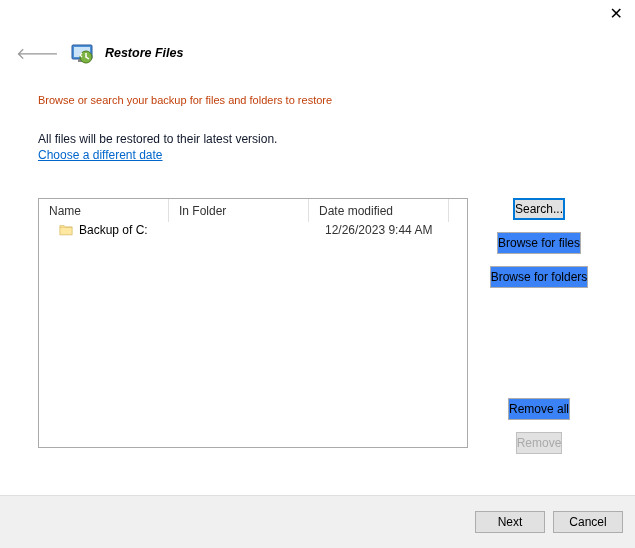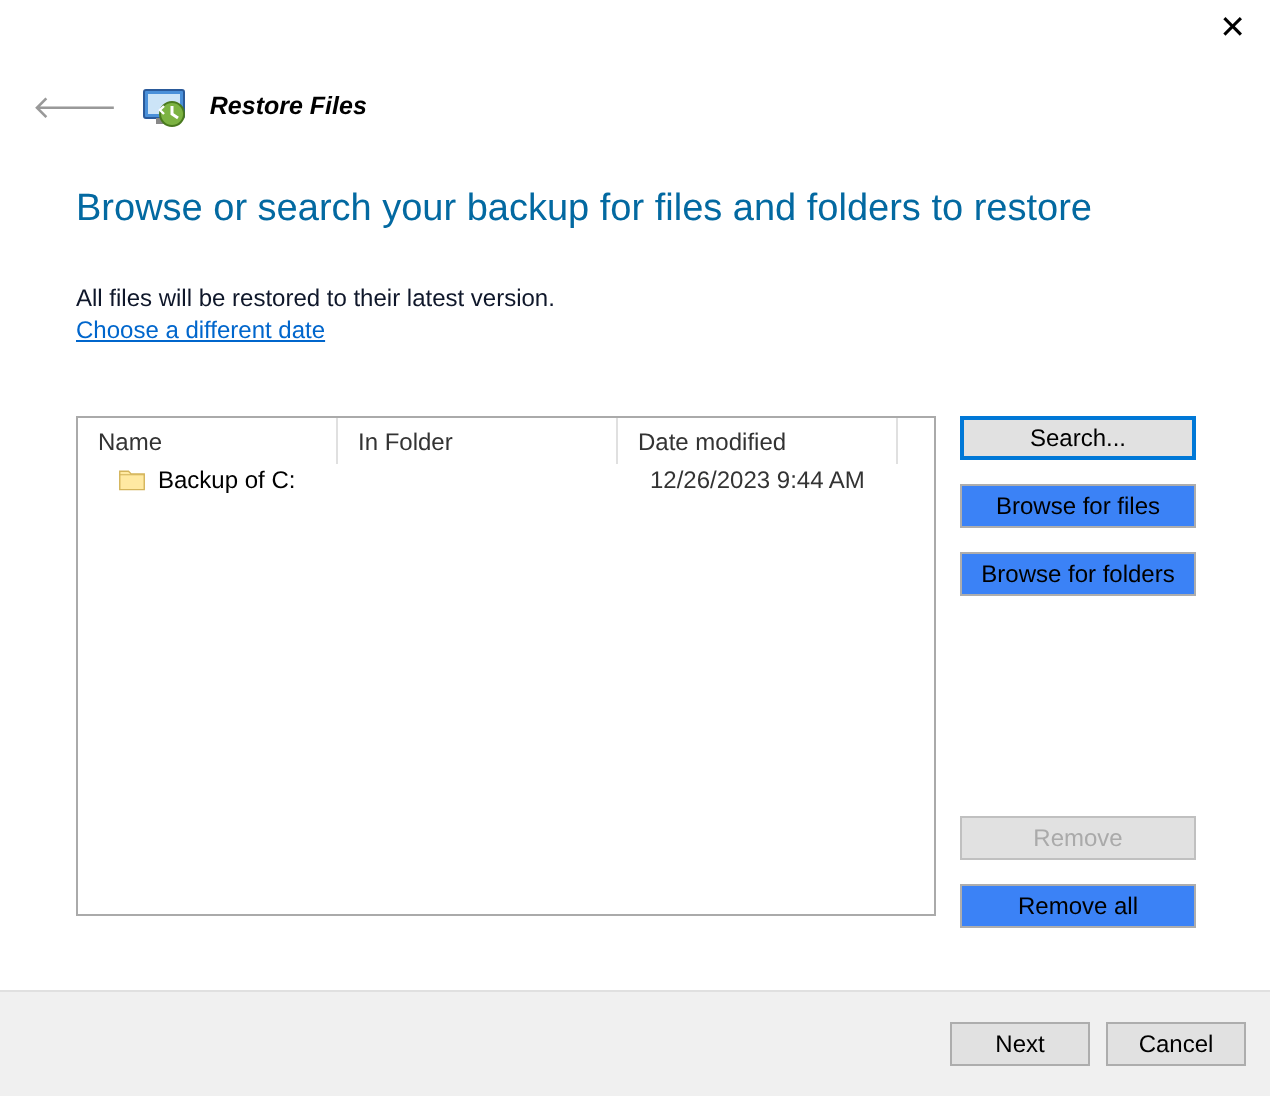--- a/index.html
+++ b/index.html
@@ -3,36 +3,36 @@
   <meta charset="utf-8">
   <style>
     * { box-sizing: border-box; margin: 0; padding: 0; }
     body { font-family: "Segoe UI", Tahoma, sans-serif; font-size: 12px; color: #000; background: #fff; width: 635px; height: 548px; position: relative; overflow: hidden; }
     .close-x { position: absolute; top: 4px; right: 12px; font-size: 16px; font-weight: 300; cursor: default; }
     .header { display: flex; align-items: center; gap: 12px; padding: 42px 0 0 16px; }
     .back-arrow { font-size: 16px; color: #999; }
     .wiz-icon { width: 22px; height: 22px; }
     .wiz-title { font-size: 12.5px; font-weight: 600; font-style: italic; }
     .content { padding: 30px 26px 0 38px; }
-    .heading { color: #0369a1; font-size: 19px; font-weight: 400; margin-bottom: 26px; }
+    .heading { color: #c2410c; font-size: 11px; font-weight: 400; margin-bottom: 26px; }
     .subtext { font-size: 12px; color: #0f172a; margin-bottom: 2px; }
     .link { color: #0066CC; text-decoration: underline; cursor: default; font-size: 12px; display: inline-block; margin-bottom: 36px; }
     .body-row { display: flex; gap: 12px; }
     .list-pane { flex: 0 0 430px; border: 1px solid #aaa; height: 250px; background: #fff; }
     .list-header { display: flex; border-bottom: 1px solid transparent; height: 24px; }
     .col-h { font-size: 12px; color: #333; padding: 5px 10px; border-right: 1px solid #e0e0e0; position: relative; }
     .col-name { width: 130px; }
     .col-folder { width: 140px; }
     .col-date { width: 140px; }
     .list-row { display: flex; align-items: flex-start; height: 22px; padding: 0 0 0 0; }
     .folder-icon { margin-left: 20px; margin-right: 6px; width: 14px; height: 14px; flex-shrink: 0; }
     .cell-name { width: 104px; font-size: 12px; }
     .cell-folder { width: 140px; font-size: 12px; }
     .cell-date { font-size: 12px; color: #333; padding-left: 2px; }
-    .side-btns { display: flex; flex-direction: column; gap: 12px; width: 118px; }
+    .side-btns { display: flex; flex-direction: column; gap: 12px; width: 118px; align-items: center; }
     .btn { height: 22px; font-size: 12px; background: #3b82f6; border: 1px solid #adadad; cursor: default; font-family: inherit; }
     .btn.primary { border: 2px solid #0078d7; background: #e1e1e1; }
     .btn:disabled { color: #aaa; background: #e1e1e1; border-color: #c0c0c0; }
     .spacer-big { height: 86px; }
     .footer-sep { position: absolute; left: 0; right: 0; bottom: 52px; border-top: 1px solid #e0e0e0; }
     .footer { position: absolute; left: 0; right: 0; bottom: 0; height: 52px; background: #f0f0f0; display: flex; justify-content: flex-end; align-items: center; gap: 8px; padding-right: 12px; }
     .footer .btn { width: 70px; height: 22px; background: #e1e1e1; border: 1px solid #adadad; }
   </style>
 </head>
 <body>
@@ -73,22 +73,22 @@
         <span class="cell-folder"></span>
         <span class="cell-date">12/26/2023 9:44 AM</span>
       </div>
     </div>
 
     <div class="side-btns">
       <button class="btn primary">Search...</button>
       <button class="btn">Browse for files</button>
       <button class="btn">Browse for folders</button>
       <div class="spacer-big"></div>
+      <button class="btn">Remove all</button>
       <button class="btn" disabled="">Remove</button>
-      <button class="btn">Remove all</button>
     </div>
   </div>
 </div>
 
 <div class="footer-sep"></div>
 <div class="footer">
   <button class="btn">Next</button>
   <button class="btn">Cancel</button>
 </div>
 

